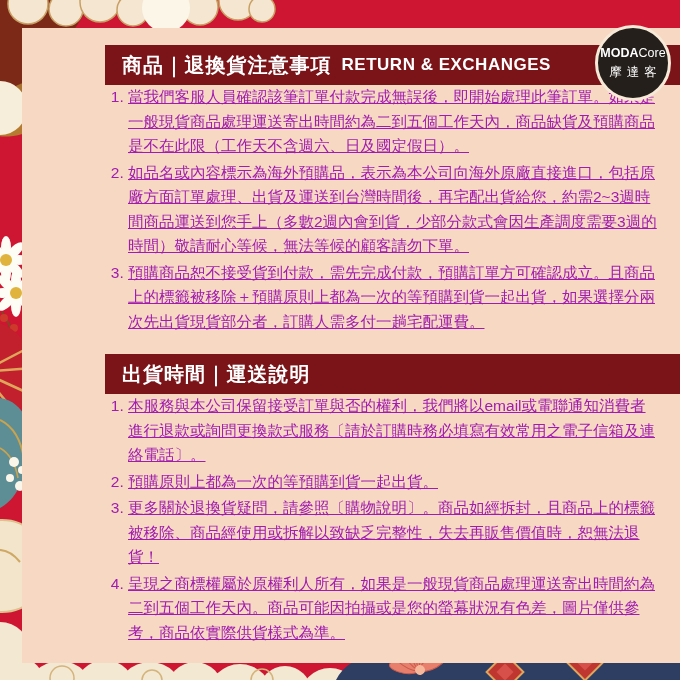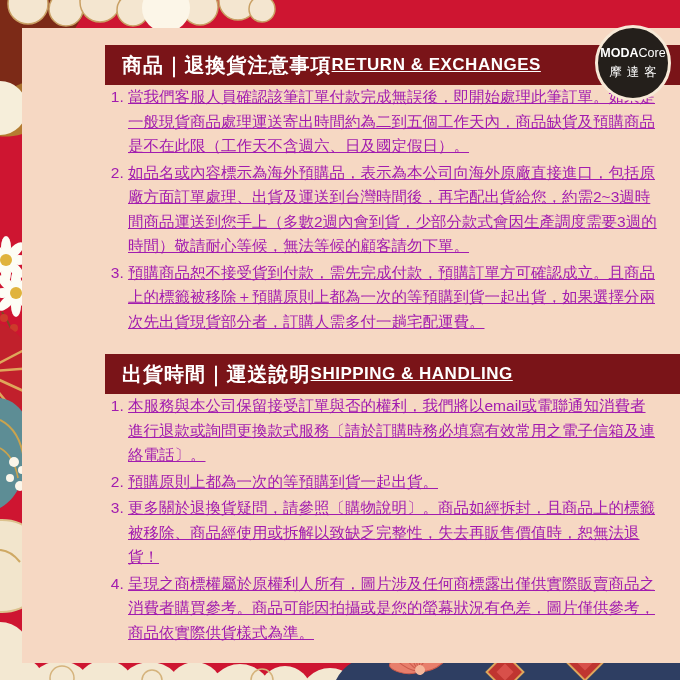--- a/index.html
+++ b/index.html
@@ -12,21 +12,21 @@
   .panel{
     position:absolute; left:22px; top:28px; width:636px; height:635px;
     background:#f6d8c3; overflow:hidden;padding-left:47px;
   }
   .header-bar{
     background:#7a1418; color:#ffffff; height:40px;
     margin:17px 18px 0 36px; display:flex; align-items:center;
     padding-left:17px; box-sizing:border-box;
   }
   .header-bar .zh{font-size:20px; font-weight:700; letter-spacing:1px;}
-  .header-bar .en{font-size:17px; font-weight:600; letter-spacing:.5px;text-decoration:underline;}
+  .header-bar .en{font-size:17px; font-weight:600; margin-left:10px; letter-spacing:.5px;}
   ol.notes{
     margin:0 44px 0 40px; padding-left:19px;
     color:#a21caf; font-size:15.5px; line-height:24.5px;text-decoration:underline;
   }
   ol.notes li{margin-bottom:2px;}
   .logo{
     position:absolute; left:595px; top:25px; width:70px; height:70px;
     background:#241f1b; border:3px solid #f7e9d7; border-radius:50%;
     display:flex; flex-direction:column; align-items:center; justify-content:center;
     color:#ffffff; z-index:3;
@@ -171,27 +171,26 @@
       <ol class="notes">
           <li>當我們客服人員確認該筆訂單付款完成無誤後，即開始處理此筆訂單。如果是一般現貨商品處理運送寄出時間約為二到五個工作天內，商品缺貨及預購商品是不在此限（工作天不含週六、日及國定假日）。</li>
           <li>如品名或內容標示為海外預購品，表示為本公司向海外原廠直接進口，包括原廠方面訂單處理、出貨及運送到台灣時間後，再宅配出貨給您，約需2~3週時間商品運送到您手上（多數2週內會到貨，少部分款式會因生產調度需要3週的時間）敬請耐心等候，無法等候的顧客請勿下單。</li>
           <li>預購商品恕不接受貨到付款，需先完成付款，預購訂單方可確認成立。且商品上的標籤被移除＋預購原則上都為一次的等預購到貨一起出貨，如果選擇分兩次先出貨現貨部分者，訂購人需多付一趟宅配運費。</li>
         </ol>
     </div>
 
     <div class="section">
       <div class="header-bar" style="margin-top:20px;text-align:center;">
         <span class="zh">出貨時間｜運送說明</span>
-        <span class="en">SHIPPING &amp; HANDLING</span>
       </div>
       <ol class="notes">
           <li>本服務與本公司保留接受訂單與否的權利，我們將以email或電聯通知消費者進行退款或詢問更換款式服務〔請於訂購時務必填寫有效常用之電子信箱及連絡電話〕。</li>
           <li>預購原則上都為一次的等預購到貨一起出貨。</li>
           <li>更多關於退換貨疑問，請參照〔購物說明〕。商品如經拆封，且商品上的標籤被移除、商品經使用或拆解以致缺乏完整性，失去再販售價值時，恕無法退貨！</li>
-          <li>呈現之商標權屬於原權利人所有，圖片涉及任何商標露出僅供實際販賣商品之消費者購買參考。商品可能因拍攝或是您的螢幕狀況有色差，圖片僅供參考，商品依實際供貨樣式為準。</li>
+          <li>呈現之商標權屬於原權利人所有，如果是一般現貨商品處理運送寄出時間約為二到五個工作天內。商品可能因拍攝或是您的螢幕狀況有色差，圖片僅供參考，商品依實際供貨樣式為準。</li>
         </ol>
     </div>
 
   </div>
 
   <div class="logo">
     <div class="logo-line1"><span class="b">MODA</span><span>Core</span></div>
     <div class="logo-line2">摩達客</div>
   </div>
 

